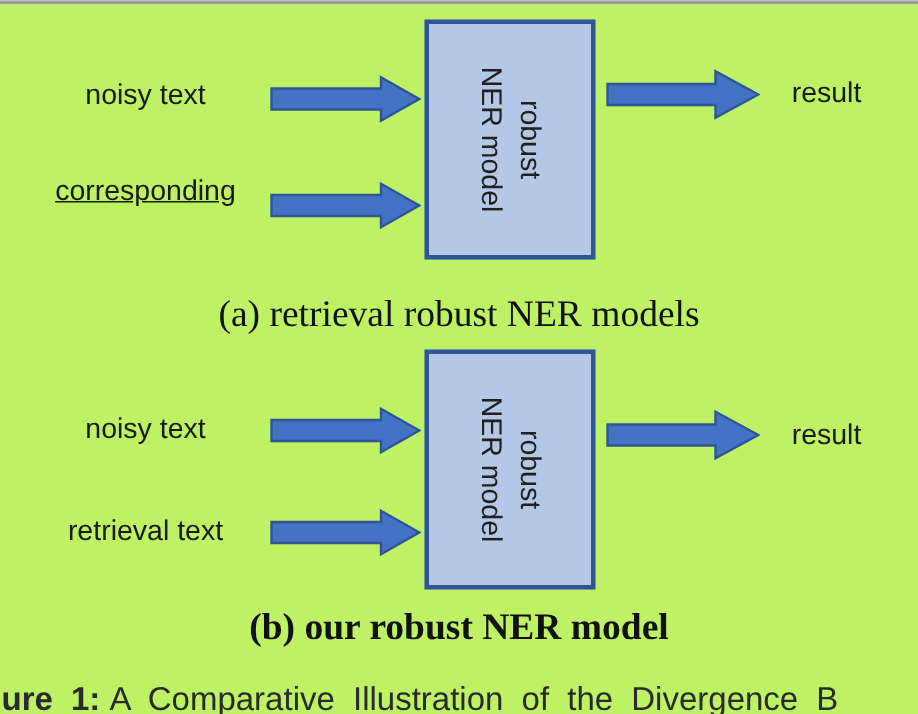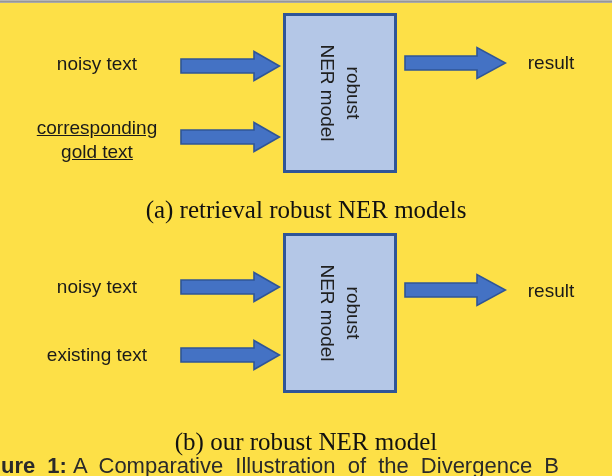--- a/index.html
+++ b/index.html
@@ -1,20 +1,20 @@
 <!DOCTYPE html>
 <html style="--arrow-fill: #4472C4; --arrow-stroke: #2F5597; --box-fill: #B4C7E7; --box-border: #2F5597;"><head>
 <meta charset="utf-8">
 <style>
   html,body{margin:0;padding:0;background:#ffffff;}
   .stage{
     position:relative;
     width:612px;height:476px;
     overflow:hidden;
-    background:#fde047;
+    background:#bef264;
     font-family:"Liberation Sans", sans-serif;
     color:#1a1a1a;
   }
   .top-rule{
     position:absolute;left:0;top:0;width:612px;height:3px;
     background:linear-gradient(#c6c6c6,#8d8d8d 60%,#bdbdbd);
   }
   .lbl{
     position:absolute;
     font-size:19px;line-height:24px;
@@ -68,21 +68,20 @@
   <div>
 
     <div class="lbl" style="left:30px;top:52px;width:134px;">noisy text</div>
 
     <svg class="arrow" style="left:180px;top:50px;" width="101" height="32" viewBox="0 0 101 32">
       <polygon points="1,9 74,9 74,1.5 99.5,16 74,30.5 74,23 1,23"></polygon>
     </svg>
 
     <div class="lbl two-line" style="left:20px;top:116px;width:154px;">
       <span>corresponding</span><br>
-      <span>gold text</span>
     </div>
 
     <svg class="arrow" style="left:180px;top:121px;" width="101" height="32" viewBox="0 0 101 32">
       <polygon points="1,9 74,9 74,1.5 99.5,16 74,30.5 74,23 1,23"></polygon>
     </svg>
 
     <div class="model-box" style="left:283px;top:13px;">
       <div class="rot">
         <span>robust</span><br>
         <span>NER model</span>
@@ -99,39 +98,39 @@
   </div>
 
   <div>
 
     <div class="lbl" style="left:30px;top:275px;width:134px;">noisy text</div>
 
     <svg class="arrow" style="left:180px;top:271px;" width="101" height="32" viewBox="0 0 101 32">
       <polygon points="1,9 74,9 74,1.5 99.5,16 74,30.5 74,23 1,23"></polygon>
     </svg>
 
-    <div class="lbl" style="left:20px;top:343px;width:154px;">existing text</div>
+    <div class="lbl" style="left:20px;top:343px;width:154px;">retrieval text</div>
 
     <svg class="arrow" style="left:180px;top:339px;" width="101" height="32" viewBox="0 0 101 32">
       <polygon points="1,9 74,9 74,1.5 99.5,16 74,30.5 74,23 1,23"></polygon>
     </svg>
 
     <div class="model-box" style="left:283px;top:233px;">
       <div class="rot">
         <span>robust</span><br>
         <span>NER model</span>
       </div>
     </div>
 
     <svg class="arrow" style="left:404px;top:273px;" width="103" height="34" viewBox="0 0 103 34">
       <polygon points="1,10 73,10 73,1.5 101.5,17 73,32.5 73,24 1,24"></polygon>
     </svg>
 
     <div class="lbl" style="left:511px;top:279px;width:80px;">result</div>
 
-    <div class="panel-caption" style="top:427px;">(b) our robust NER model</div>
+    <div class="panel-caption" style="top:404px;font-weight:bold;">(b) our robust NER model</div>
   </div>
 
   <div class="fig-caption">
     <span class="bold">ure 1:</span><span>A Comparative Illustration of the Divergence B</span>
   </div>
 
 </div>
 
 </body></html>

